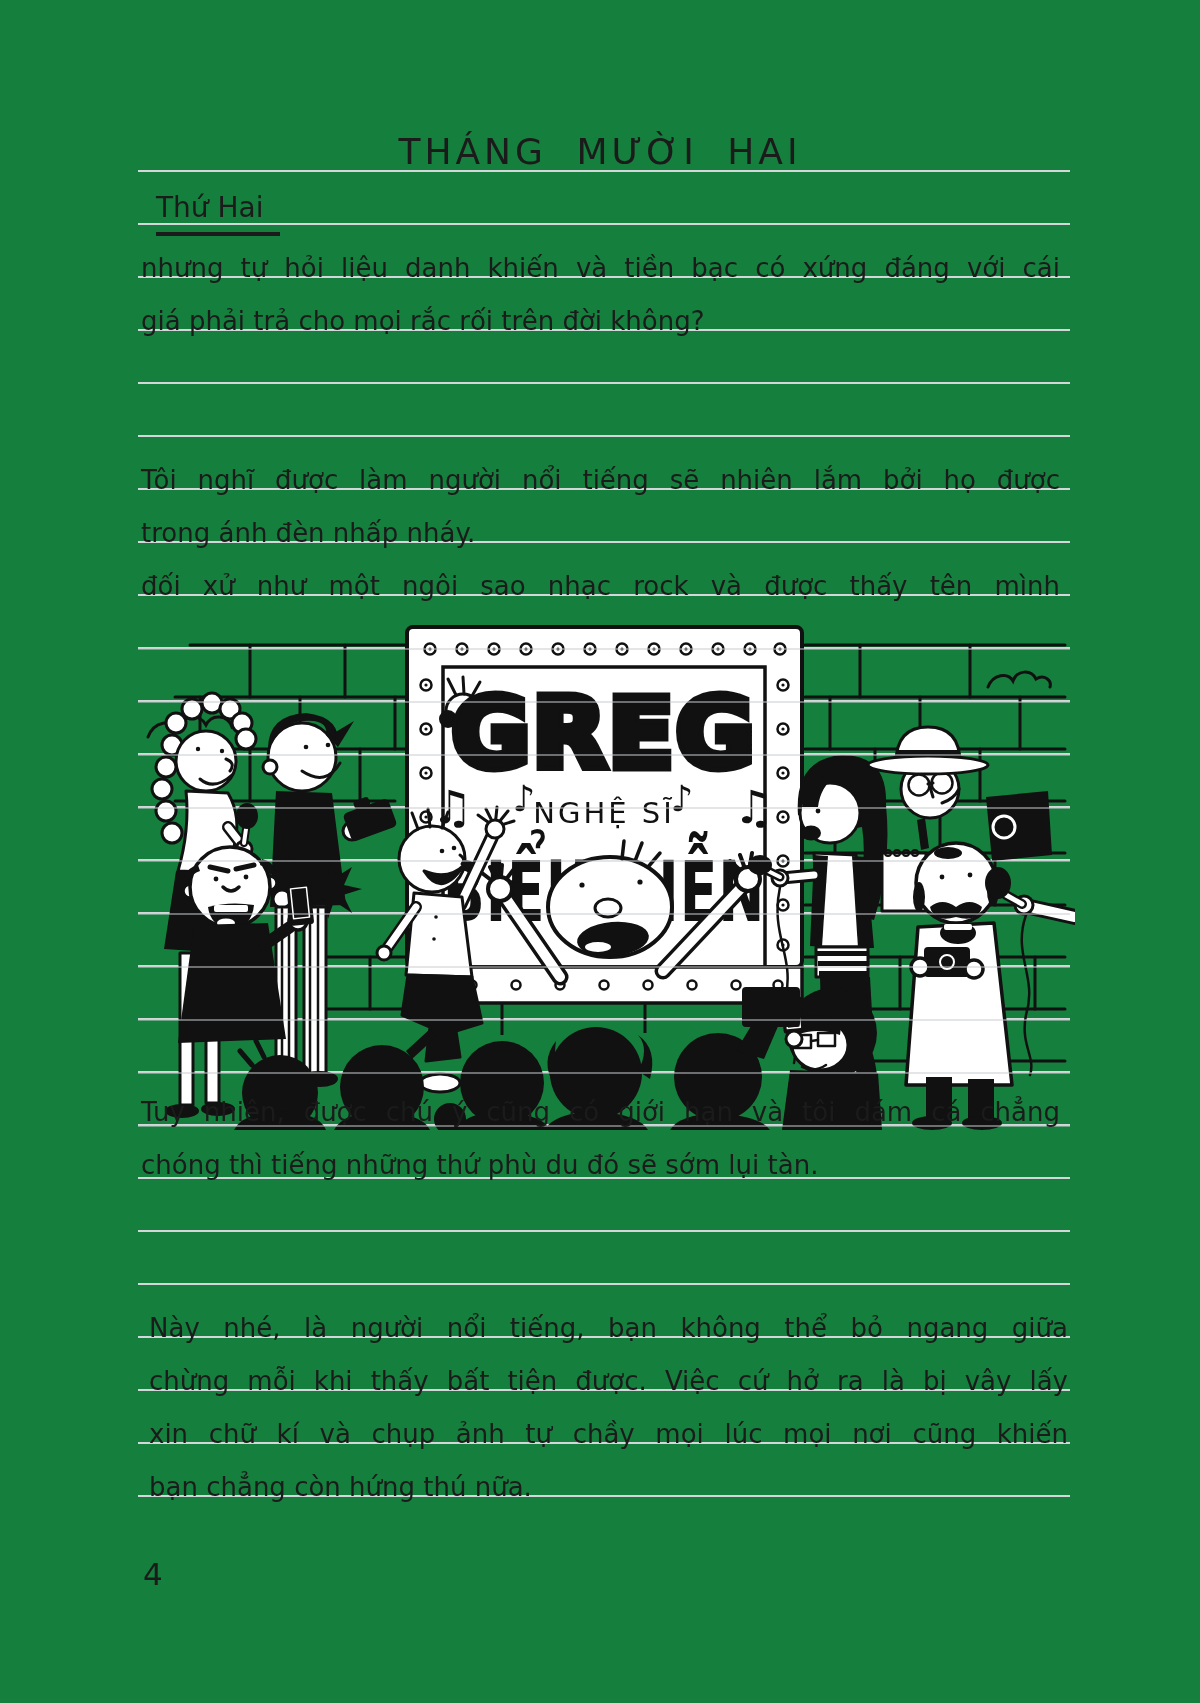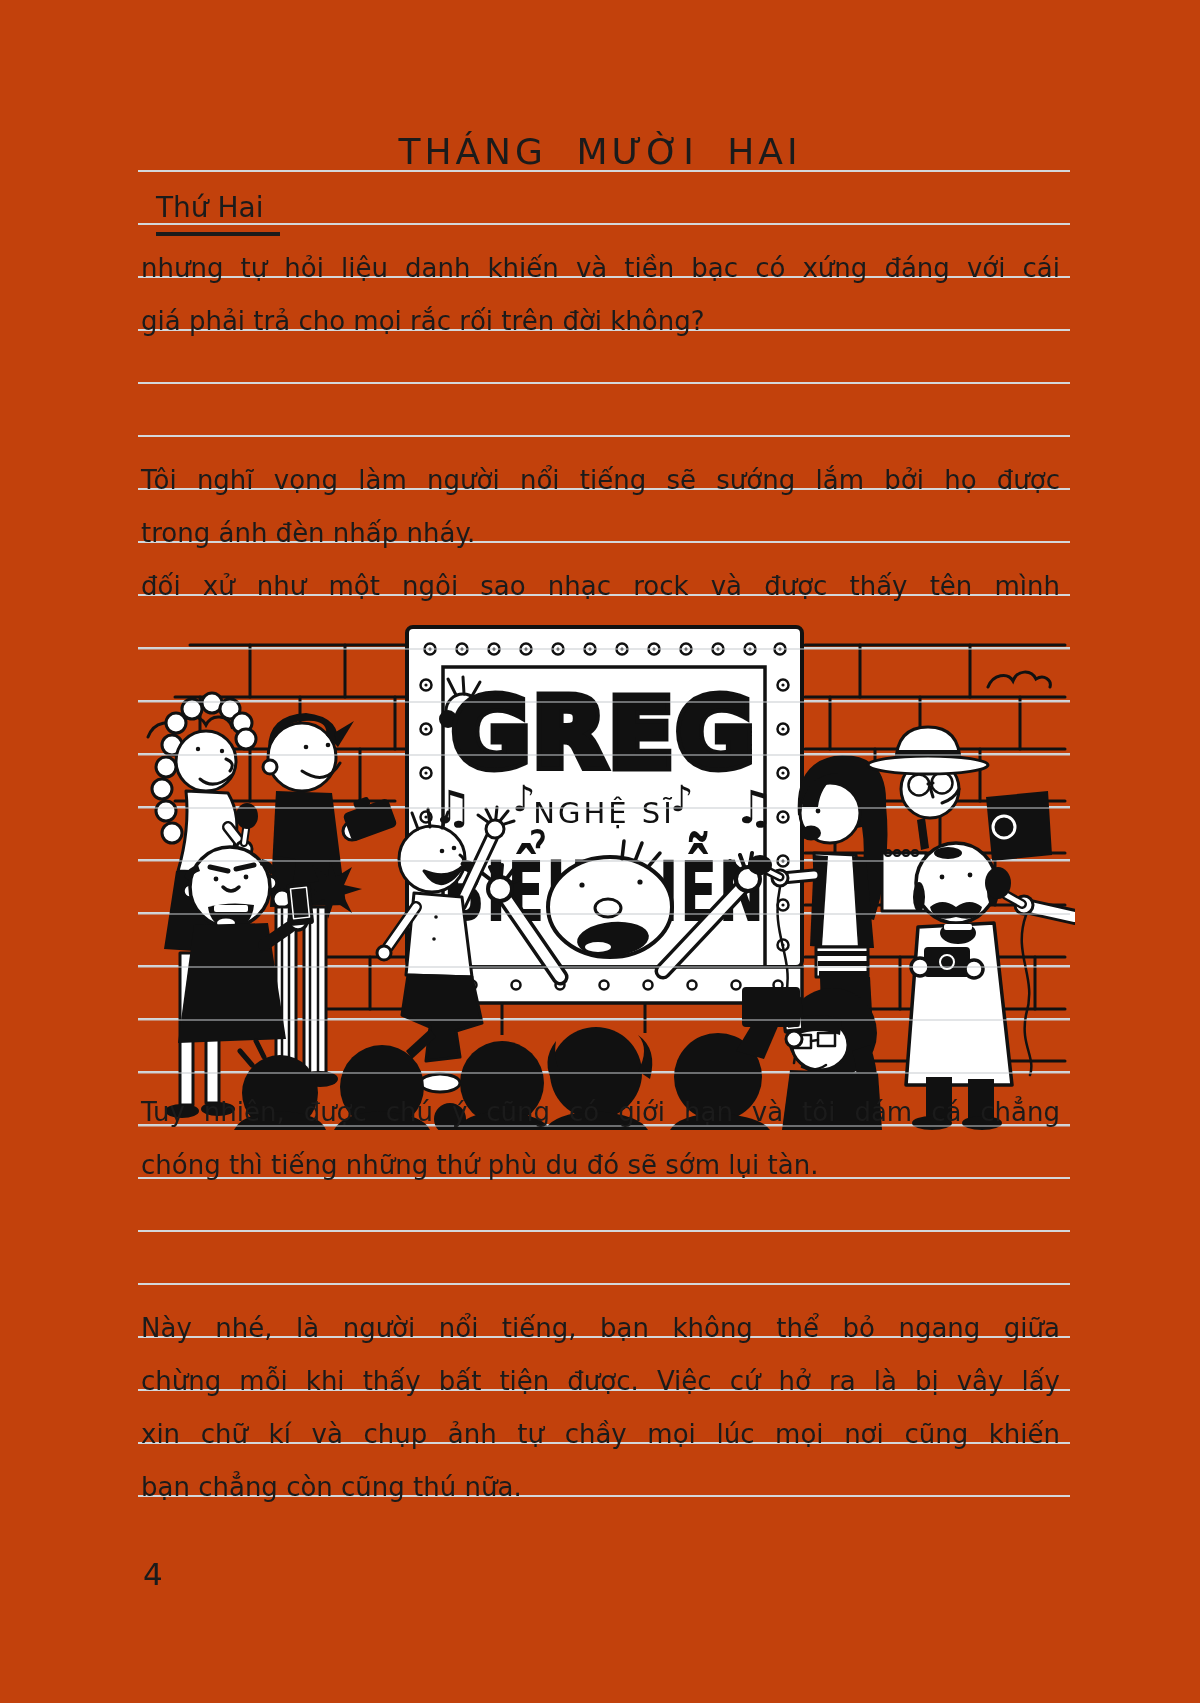--- a/index.html
+++ b/index.html
@@ -1,39 +1,39 @@
 <!DOCTYPE html>
 <html><head>
 <meta charset="utf-8">
 <style>
   html,body{margin:0;padding:0;background:#ffffff;}
   .page{
     position:relative;width:1200px;height:1703px;margin:0 auto;
-    background:#c2410c;overflow:hidden;
+    background:#15803d;overflow:hidden;
     font-family:"DejaVu Sans","Liberation Sans",sans-serif;
     color:#1b1b1b;
   }
   .rules{
     position:absolute;left:138px;top:119px;width:932px;height:1378px;
     background:repeating-linear-gradient(to bottom,transparent 0 51px,#d4d7da 51px 53px);
   }
   .title{
     position:absolute;left:140px;top:132px;width:920px;height:40px;
     text-align:center;font-size:36px;line-height:40px;
     letter-spacing:4px;word-spacing:14px;white-space:nowrap;
   }
   .day{position:absolute;left:156px;top:188px;height:46px;line-height:40px;font-size:28px;}
   .day-underline{display:inline-block;border-bottom:4px solid #1b1b1b;padding:0 16px 4px 0;}
   .para{position:absolute;left:141px;width:919px;font-size:26px;}
   .tline{height:53px;line-height:53px;white-space:nowrap;overflow:visible;}
   .tline.just{text-align:justify;text-align-last:justify;white-space:normal;}
   .p1{top:242px;}
   .p2{top:454px;}
   .p3{top:1086px;}
-  .p4{top:1302px;}
+  .p4{top:1302px;margin-left:8px;}
   .illu{position:absolute;left:130px;top:615px;width:945px;height:515px;}
   .pagenum{position:absolute;left:143px;top:1556px;font-size:31px;}
   svg text{font-family:"DejaVu Sans","Liberation Sans",sans-serif;}
 </style>
 </head>
 <body>
 
 <div class="page">
   <div class="rules"></div>
 
@@ -41,21 +41,21 @@
 
   <div class="day">
     <span class="day-underline">Thứ Hai</span>
   </div>
 
   <div class="para p1">
       <div class="tline just">nhưng tự hỏi liệu danh khiến và tiền bạc có xứng đáng với cái</div>
       <div class="tline">giá phải trả cho mọi rắc rối trên đời không?</div>
     </div>
   <div class="para p2">
-      <div class="tline just">Tôi nghĩ vọng làm người nổi tiếng sẽ sướng lắm bởi họ được</div>
+      <div class="tline just">Tôi nghĩ được làm người nổi tiếng sẽ nhiên lắm bởi họ được</div>
       <div class="tline">trong ánh đèn nhấp nháy.</div>
       <div class="tline just">đối xử như một ngôi sao nhạc rock và được thấy tên mình</div>
     </div>
 
   <svg class="illu" viewBox="0 0 945 515" xmlns="http://www.w3.org/2000/svg">
 
     <g stroke="#111" stroke-width="3" fill="none" stroke-linecap="round">
       <path d="M60,30 H275 M675,30 H935"></path>
       <path d="M45,82 H290 M675,82 H935"></path>
       <path d="M45,134 H290 M675,134 H935"></path>
@@ -445,17 +445,17 @@
   </svg>
 
   <div class="para p3">
       <div class="tline just">Tuy nhiên, được chú ý cũng có giới hạn và tôi dám cá chẳng</div>
       <div class="tline">chóng thì tiếng những thứ phù du đó sẽ sớm lụi tàn.</div>
     </div>
   <div class="para p4">
       <div class="tline just">Này nhé, là người nổi tiếng, bạn không thể bỏ ngang giữa</div>
       <div class="tline just">chừng mỗi khi thấy bất tiện được. Việc cứ hở ra là bị vây lấy</div>
       <div class="tline just">xin chữ kí và chụp ảnh tự chầy mọi lúc mọi nơi cũng khiến</div>
-      <div class="tline">bạn chẳng còn cũng thú nữa.</div>
+      <div class="tline">bạn chẳng còn hứng thú nữa.</div>
     </div>
 
   <div class="pagenum">4</div>
 </div>
 
 </body></html>

